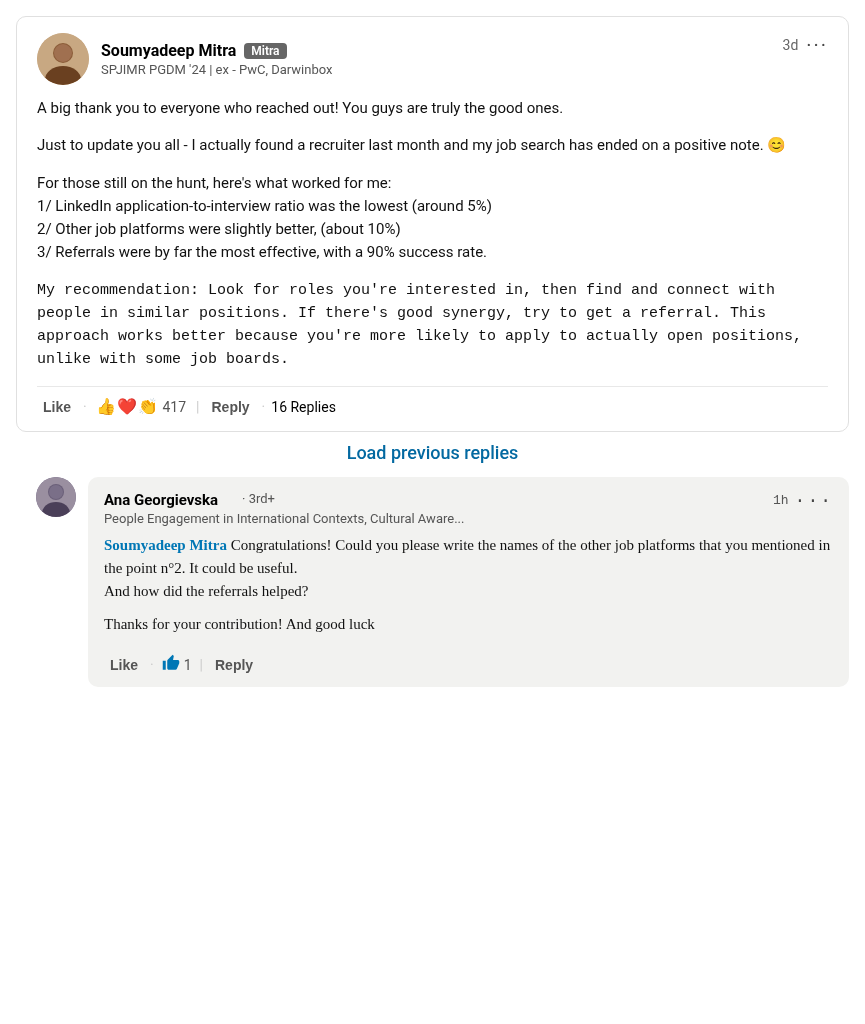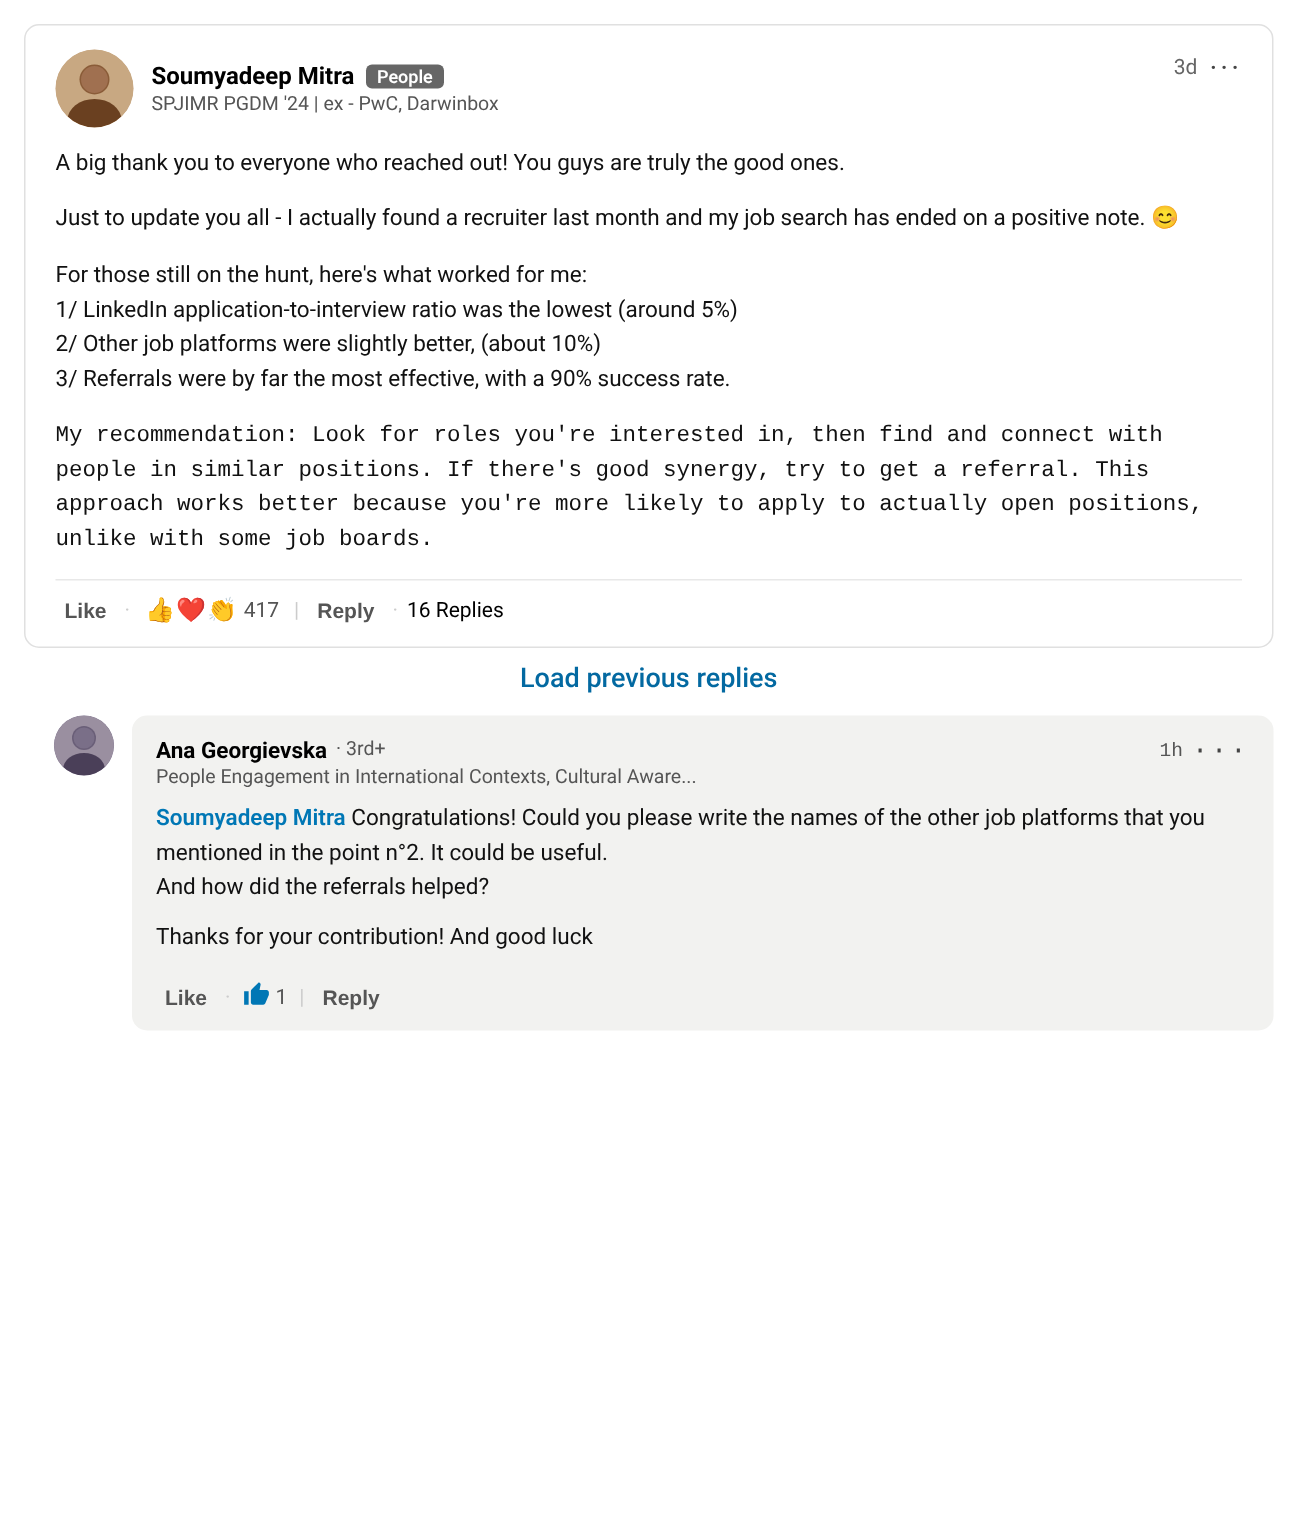--- a/index.html
+++ b/index.html
@@ -201,22 +201,21 @@
       position: relative;
     }
 
     .reply-author-info {
       display: flex;
       flex-direction: column;
     }
 
     .reply-author-name-row {
       display: flex;
-      align-items: center;
-      gap: 6px;
+      gap: 24px;
     }
 
     .reply-author-name {
       font-weight: 700;
       font-size: 15px;
       color: #000;
     }
 
     .reply-degree {
       font-size: 13px;
@@ -242,20 +241,21 @@
 
     .reply-body {
       font-size: 15px;
       line-height: 1.55;
       color: #111;
       margin-bottom: 10px;
     }
 
     .reply-body p {
       margin-bottom: 10px;
+      font-family: Liberation Serif, serif;
     }
 
     .reply-body p:last-child {
       margin-bottom: 0;
     }
 
     .mention {
       color: #0077b5;
       font-weight: 600;
       cursor: pointer;
@@ -313,21 +313,21 @@
           <circle cx="26" cy="26" r="26" fill="#c8a882"></circle>
           <circle cx="26" cy="20" r="10" fill="#8a5c38"></circle>
           <ellipse cx="26" cy="47" rx="18" ry="14" fill="#6a4020"></ellipse>
           <circle cx="26" cy="20" r="9" fill="#a07050"></circle>
         </svg>
       </div>
 
       <div class="author-info">
         <div class="author-name-row">
           <span class="author-name">Soumyadeep Mitra</span>
-          <span class="author-badge">People</span>
+          <span class="author-badge">Mitra</span>
         </div>
         <span class="author-subtitle">SPJIMR PGDM '24 | ex - PwC, Darwinbox</span>
       </div>
     </div>
     <div class="post-meta-right">
       <span>3d</span>
       <span class="dots">···</span>
     </div>
   </div>
 

